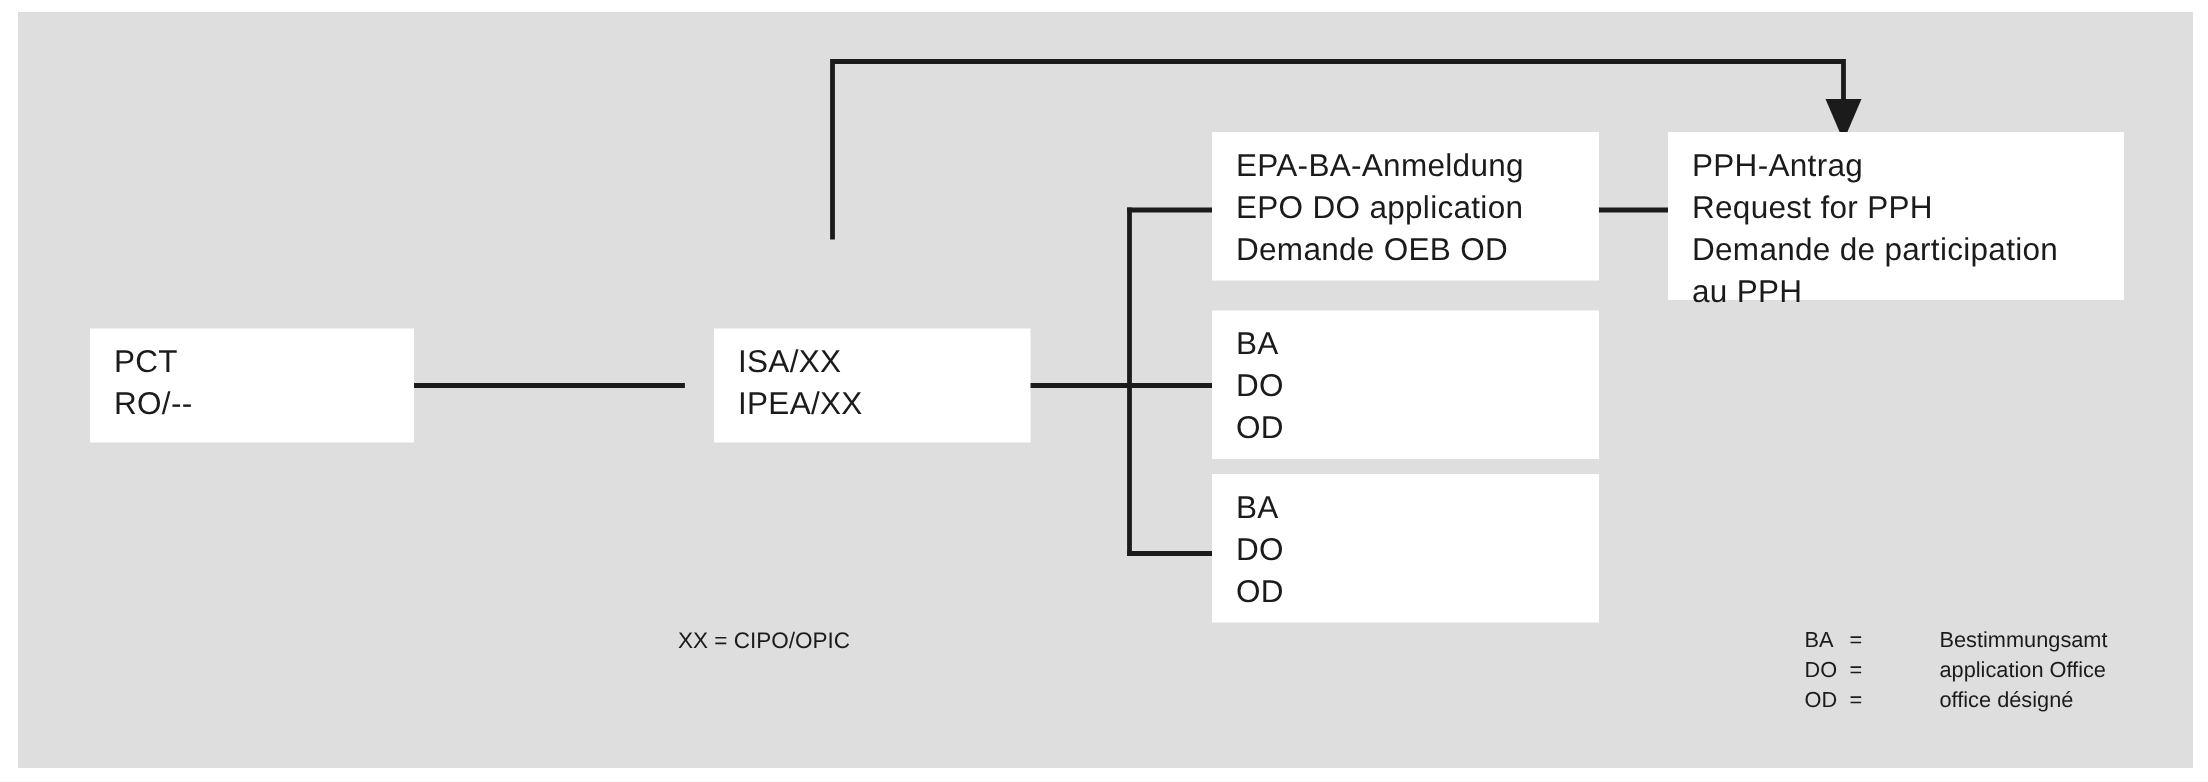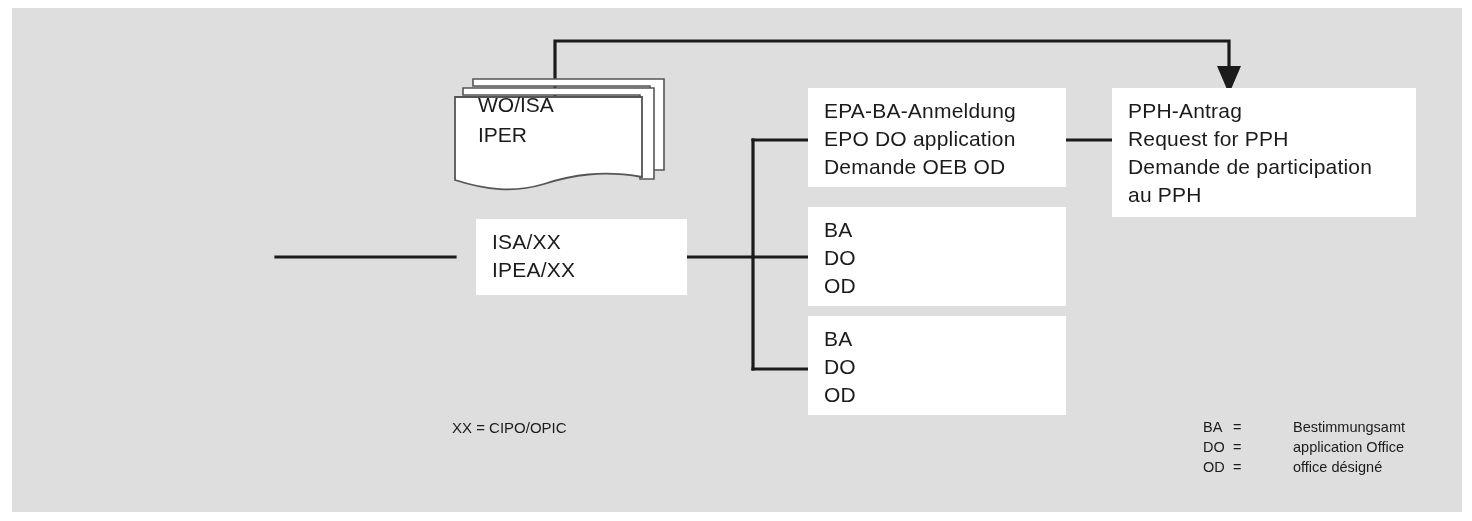--- a/index.html
+++ b/index.html
@@ -98,47 +98,40 @@
       <path d="M753,257 L808,257"></path>
       <path d="M753,369 L808,369"></path>
 
       <path d="M1066,140 L1112,140"></path>
 
       <path d="M555,158 L555,41 L1229,41 L1229,78"></path>
     </g>
     <polygon points="1229,94 1217,66 1241,66" fill="#1b1b1b"></polygon>
   </svg>
 
-  <div class="doc-stack" style="left:452px; top:66px; width:220px; height:130px;">
-    <svg width="220" height="130" viewBox="0 0 220 130">
-      <path d="M21,13 L212,13 L212,104 L198,104 L198,20 L21,20 Z" fill="#ffffff" stroke="#555555" stroke-width="1.6"></path>
-      <path d="M11,22 L202,22 L202,113 L188,113 L188,29 L11,29 Z" fill="#ffffff" stroke="#555555" stroke-width="1.6"></path>
-      <path d="M3,31 L190,31 L190,111 C150,104 120,109 92,118 C62,127 34,124 3,114 Z" fill="#ffffff" stroke="#555555" stroke-width="1.8"></path>
-    </svg>
-    <div class="doc-text">WO/ISA
-IPER</div>
-  </div>
 
+  <div class="node" style="left:60px; top:219px; width:216px; height:76px;">PCT
+RO/--</div>
 
   <div class="node" style="left:476px; top:219px; width:211px; height:76px;">ISA/XX
 IPEA/XX</div>
 
   <div class="node" style="left:808px; top:88px; width:258px; height:99px;">EPA-BA-Anmeldung
 EPO DO application
 Demande OEB OD</div>
 
   <div class="node" style="left:808px; top:207px; width:258px; height:99px;">BA
 DO
 OD</div>
 
   <div class="node" style="left:808px; top:316px; width:258px; height:99px;">BA
 DO
 OD</div>
 
-  <div class="node" style="left:1112px; top:88px; width:304px; height:129px;">PPH-Antrag
+  <div class="node" style="left:1112px; top:88px; width:304px; height:112px;">PPH-Antrag
 Request for PPH
 Demande de participation
 au PPH</div>
 
   <div class="note" style="left:452px; top:418px;">XX = CIPO/OPIC</div>
 
   <div class="legend" style="left:1203px; top:417px;">
     <div class="legend-row">
       <span class="legend-key">BA</span>
       <span class="legend-eq">=</span>

